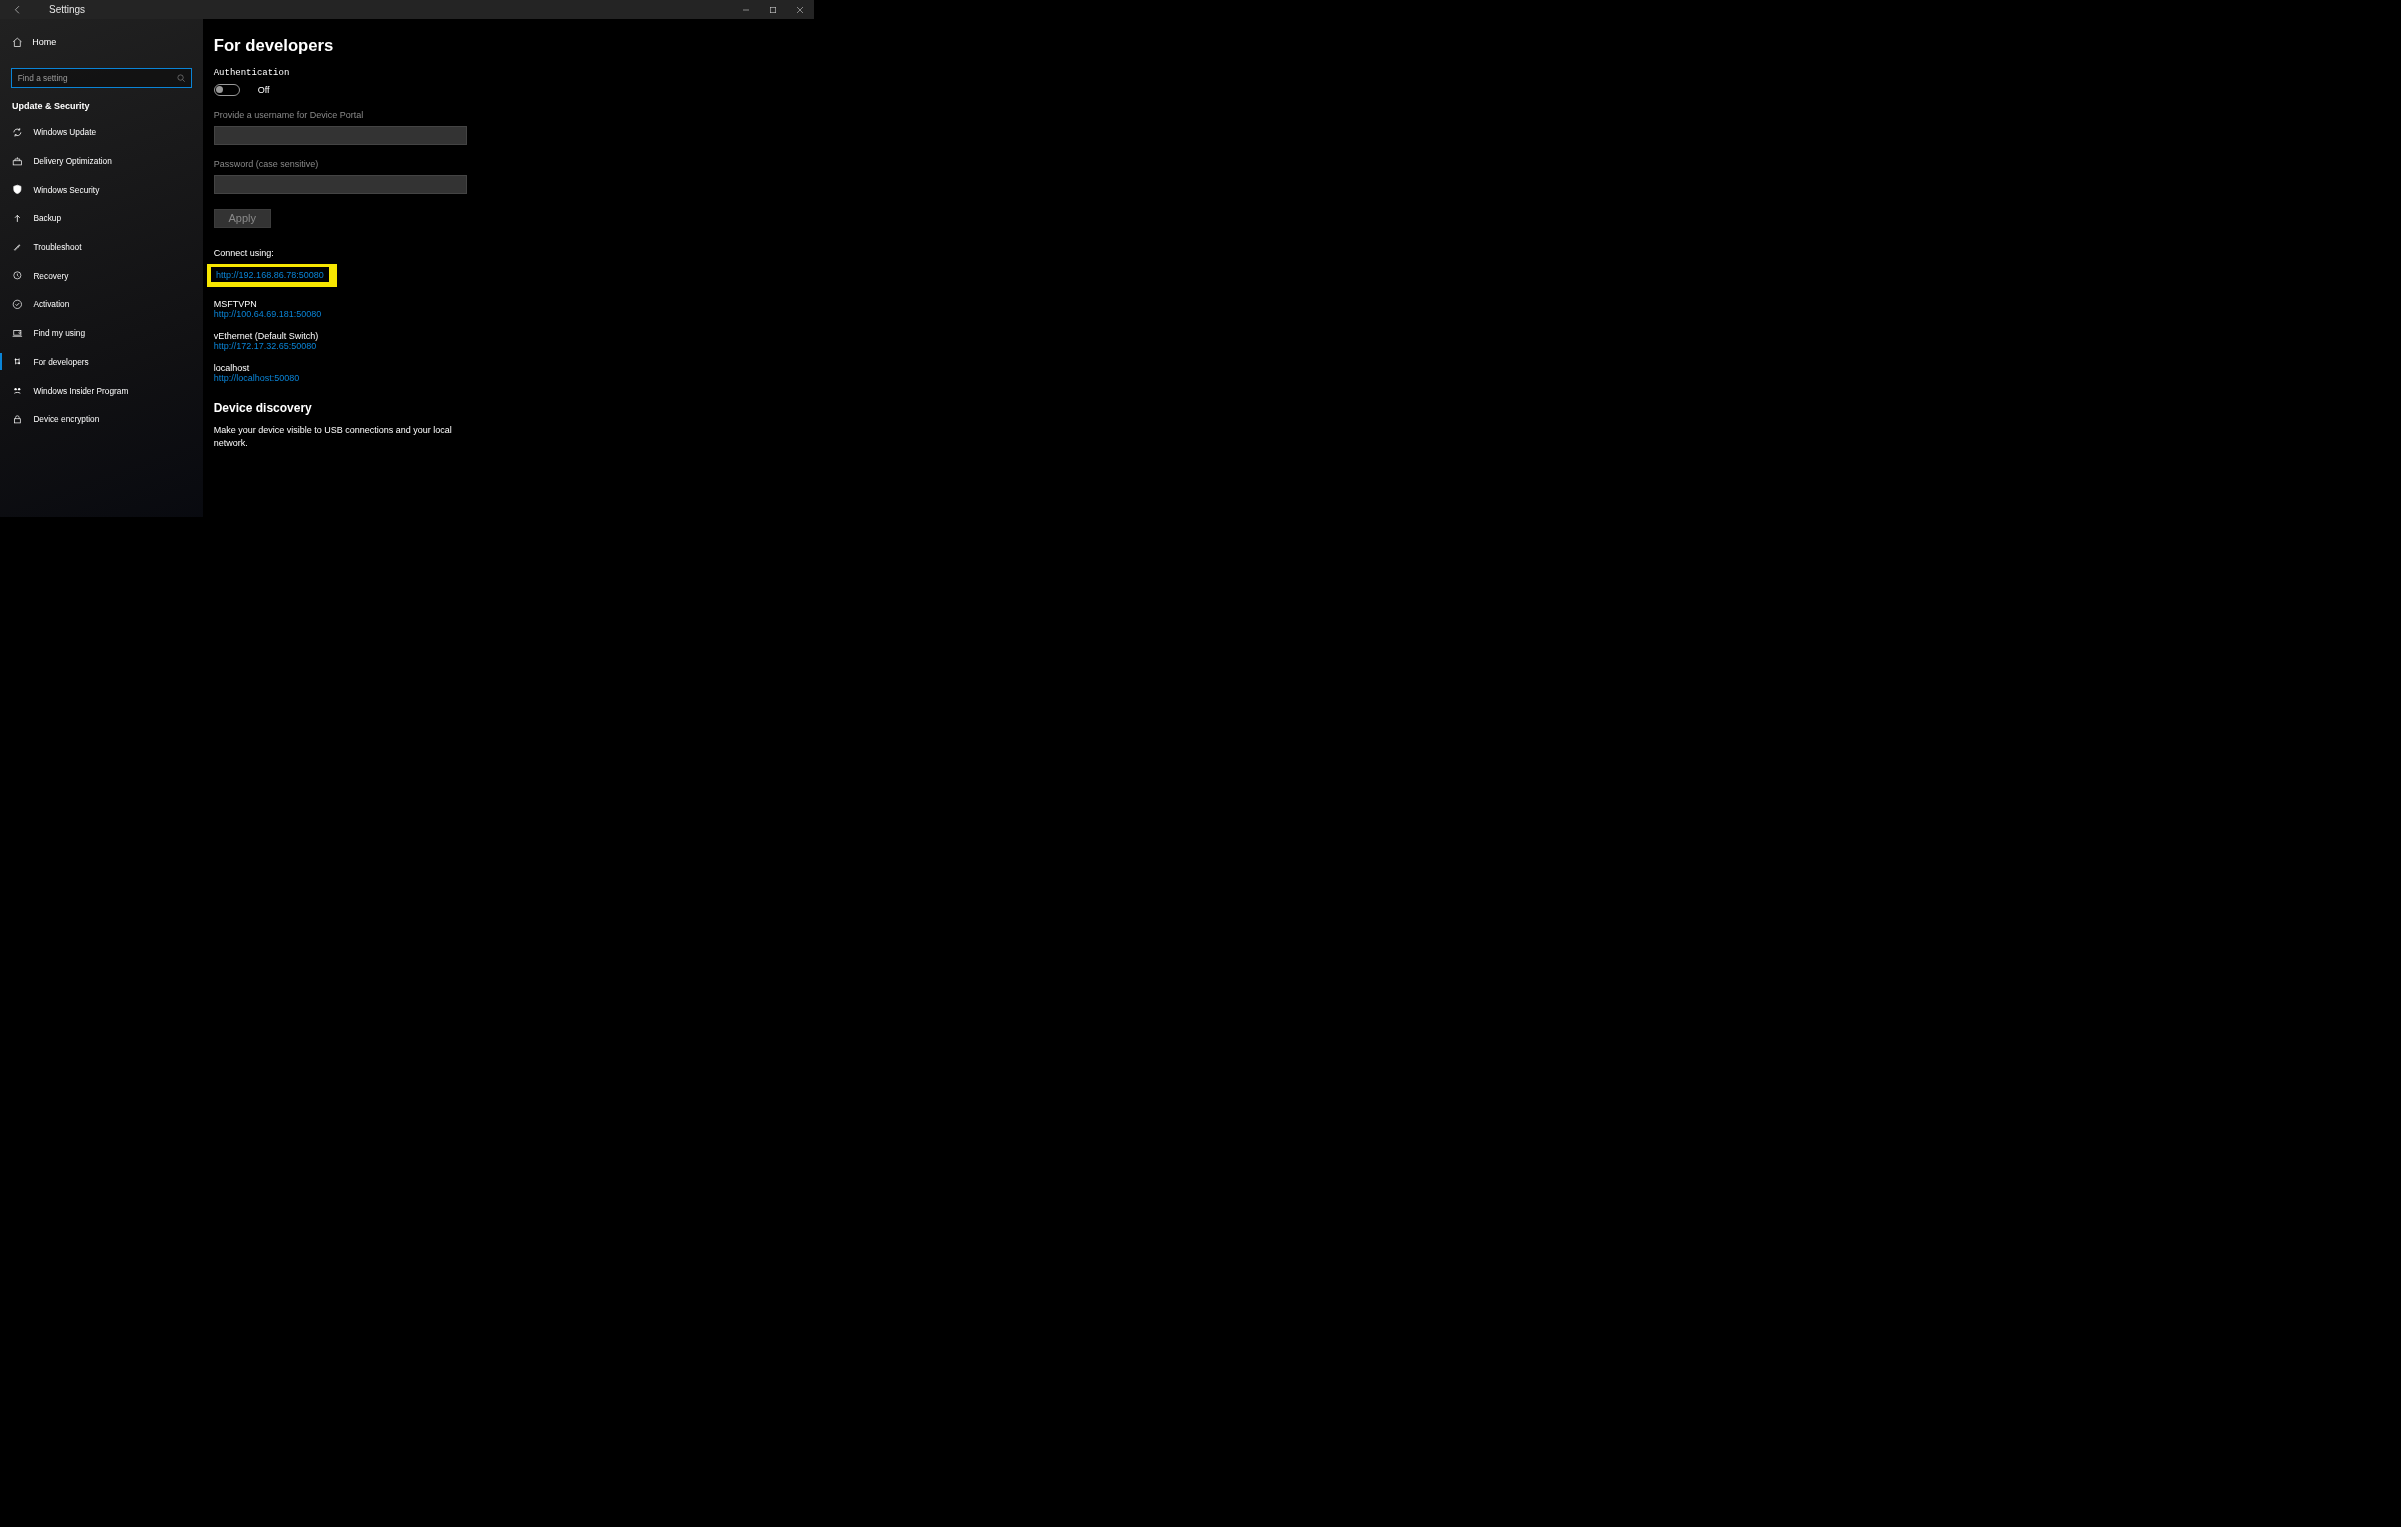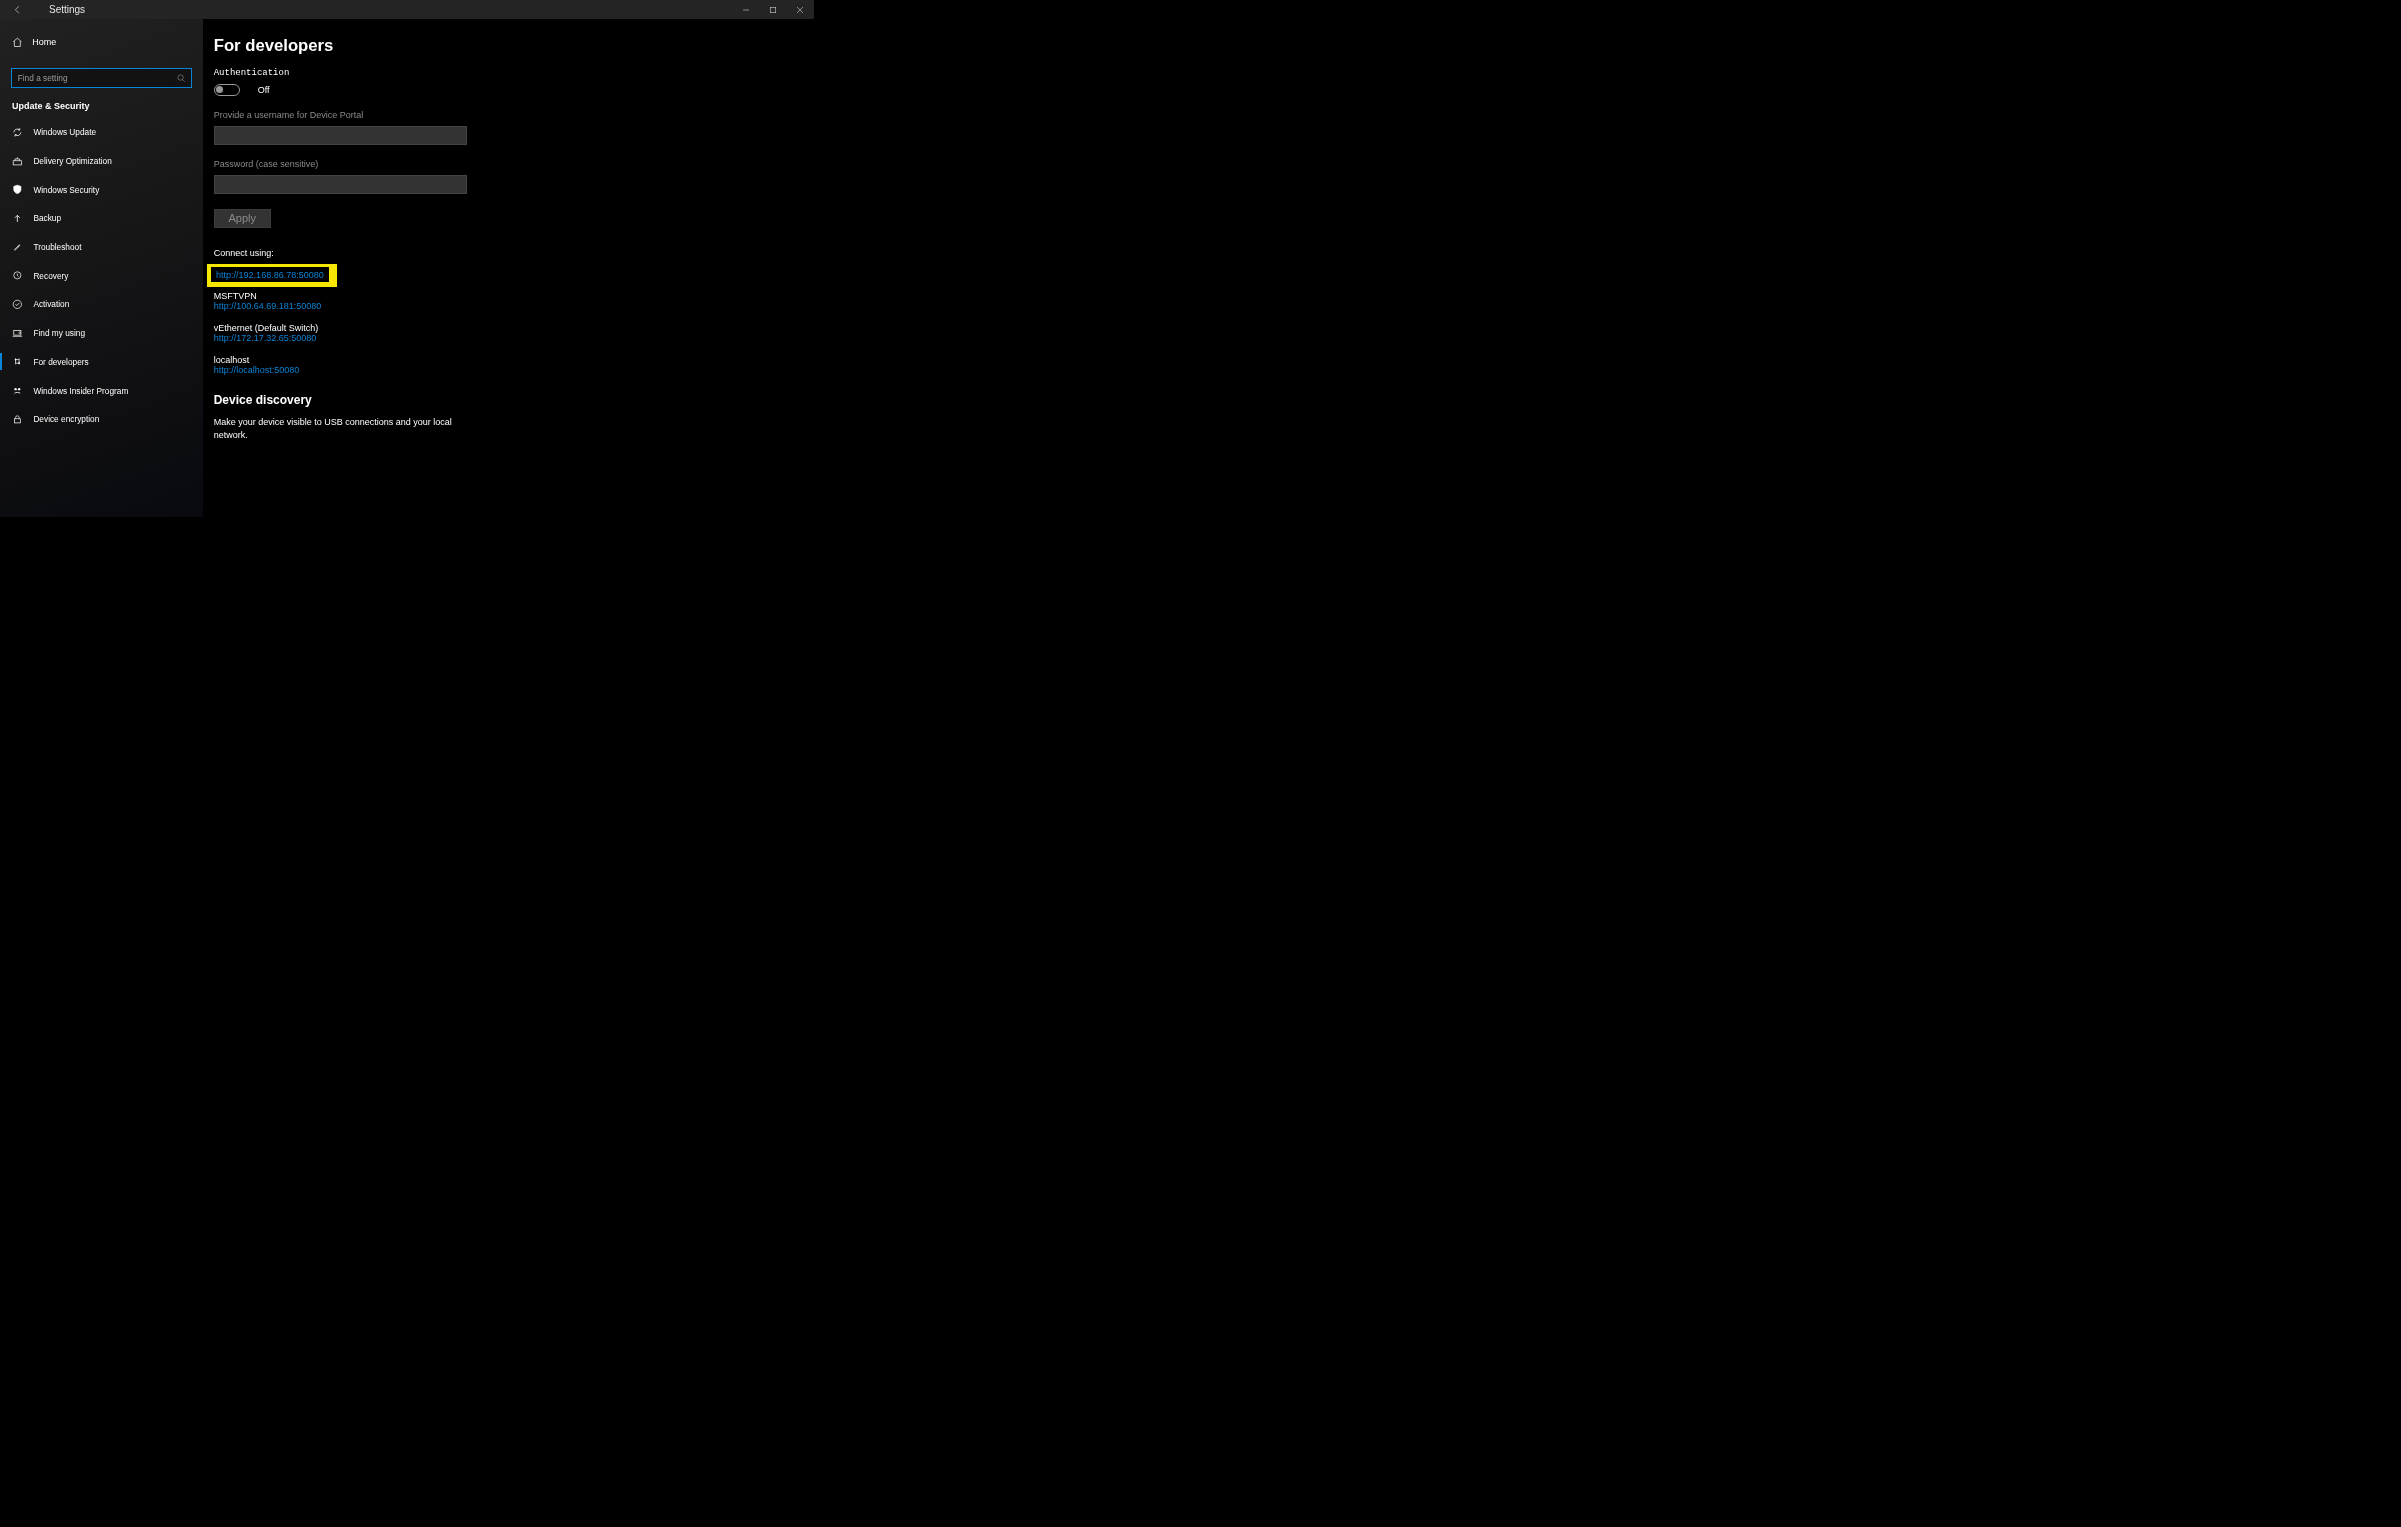--- a/index.html
+++ b/index.html
@@ -185,21 +185,21 @@
   .conn-block {
     margin-bottom: 12px;
   }
   .conn-name { font-size: 9px; color: #fff; }
   .conn-link { font-size: 9px; color: #0a84d6; cursor: pointer; }
   .highlight-wrap {
     display: inline-block;
     background: #f7e600;
     padding: 3.6px 8.3px 4.8px 4.8px;
     margin-left: -7.2px;
-    margin-bottom: 4px;
+    margin-bottom: 12px;
   }
   .highlight-inner {
     background: #000;
     padding: 2.4px 4.8px;
   }
   .section-h2 {
     font-size: 12px;
     font-weight: 600;
     color: #fff;
     margin-top: 18px;

